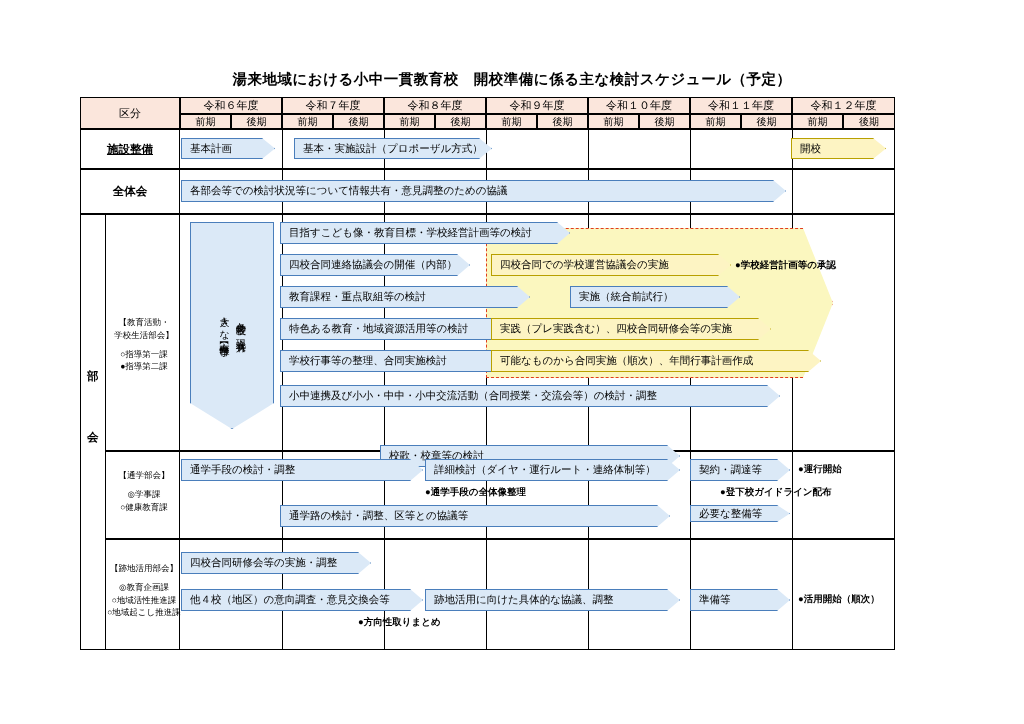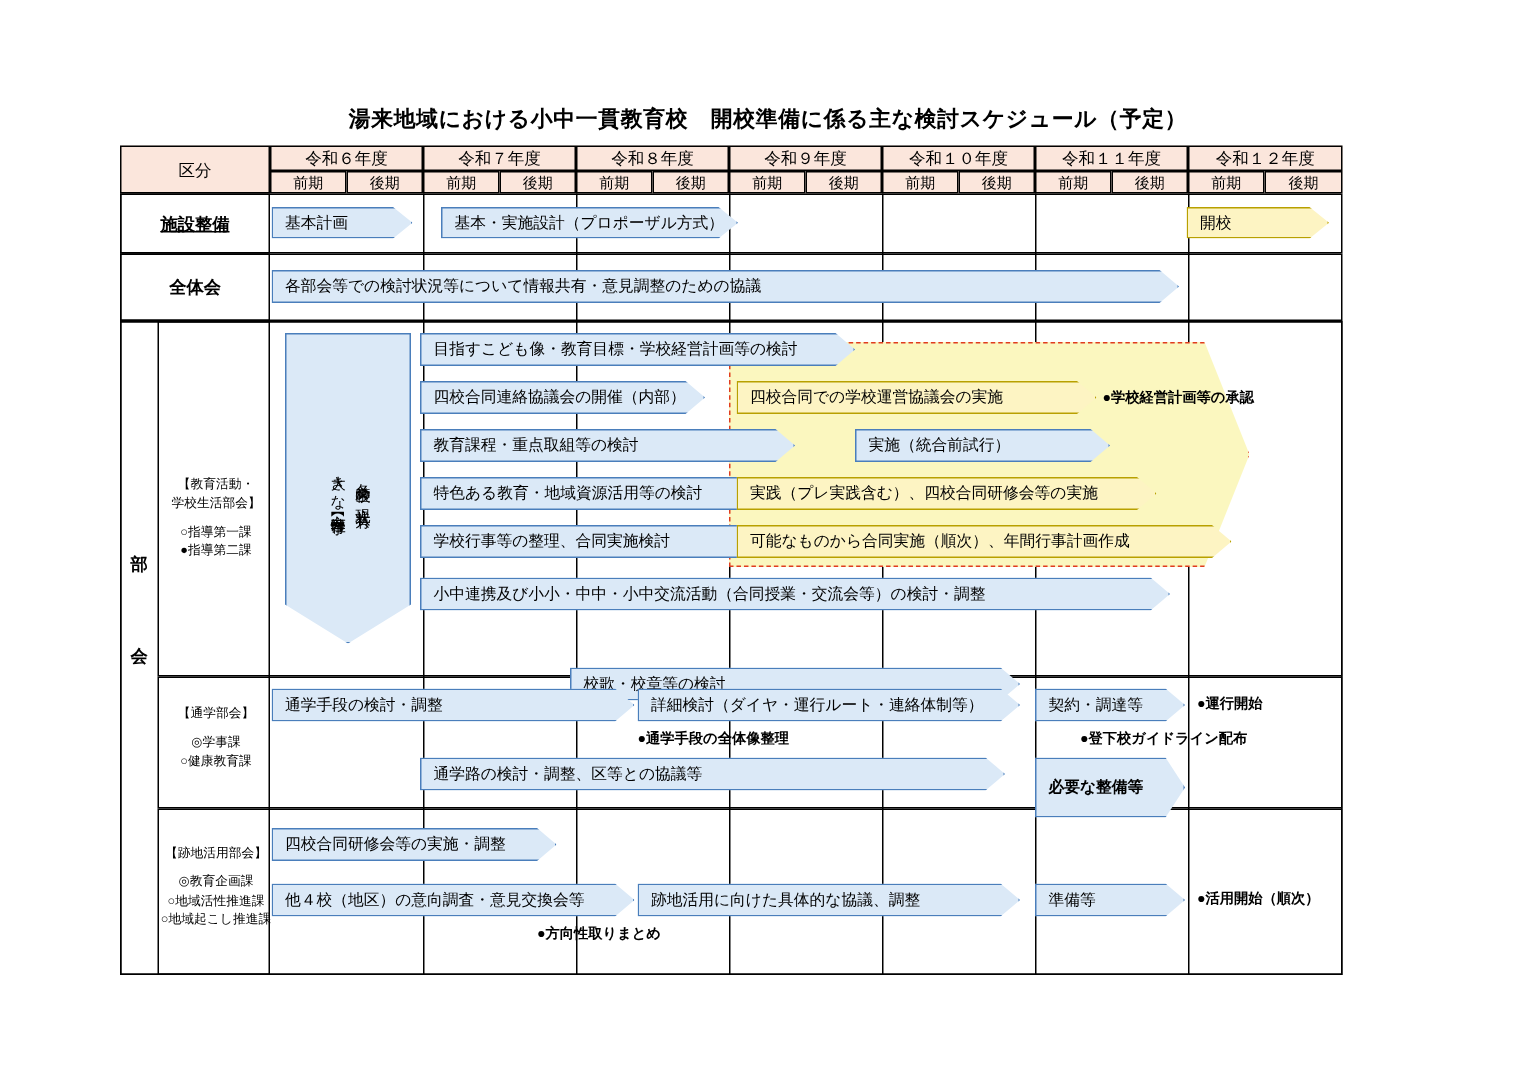--- a/index.html
+++ b/index.html
@@ -219,21 +219,21 @@
     <div class="bar blue arrowR" style="left:610px;top:362px;width:100px;height:22px;">
       <span class="txt center">契約・調達等</span>
     </div>
     <div class="note" style="left:345px;top:389px;">●通学手段の全体像整理</div>
     <div class="note" style="left:718px;top:366px;">●運行開始</div>
     <div class="note" style="left:640px;top:389px;">●登下校ガイドライン配布</div>
 
     <div class="bar blue arrowR" style="left:200px;top:408px;width:390px;height:22px;">
       <span class="txt center">通学路の検討・調整、区等との協議等</span>
     </div>
-    <div class="bar blue arrowR" style="left:610px;top:408px;width:100px;height:40px;font-weight:bold;">
+    <div class="bar blue arrowR" style="left:610px;top:408px;width:100px;height:17px;">
       <span class="txt center">必要な整備等</span>
     </div>
 
     <div class="bar blue arrowR" style="left:101px;top:455px;width:190px;height:22px;">
       <span class="txt center">四校合同研修会等の実施・調整</span>
     </div>
     <div class="bar blue arrowR" style="left:101px;top:492px;width:242px;height:22px;">
       <span class="txt center">他４校（地区）の意向調査・意見交換会等</span>
     </div>
     <div class="bar blue arrowR" style="left:345px;top:492px;width:255px;height:22px;">

